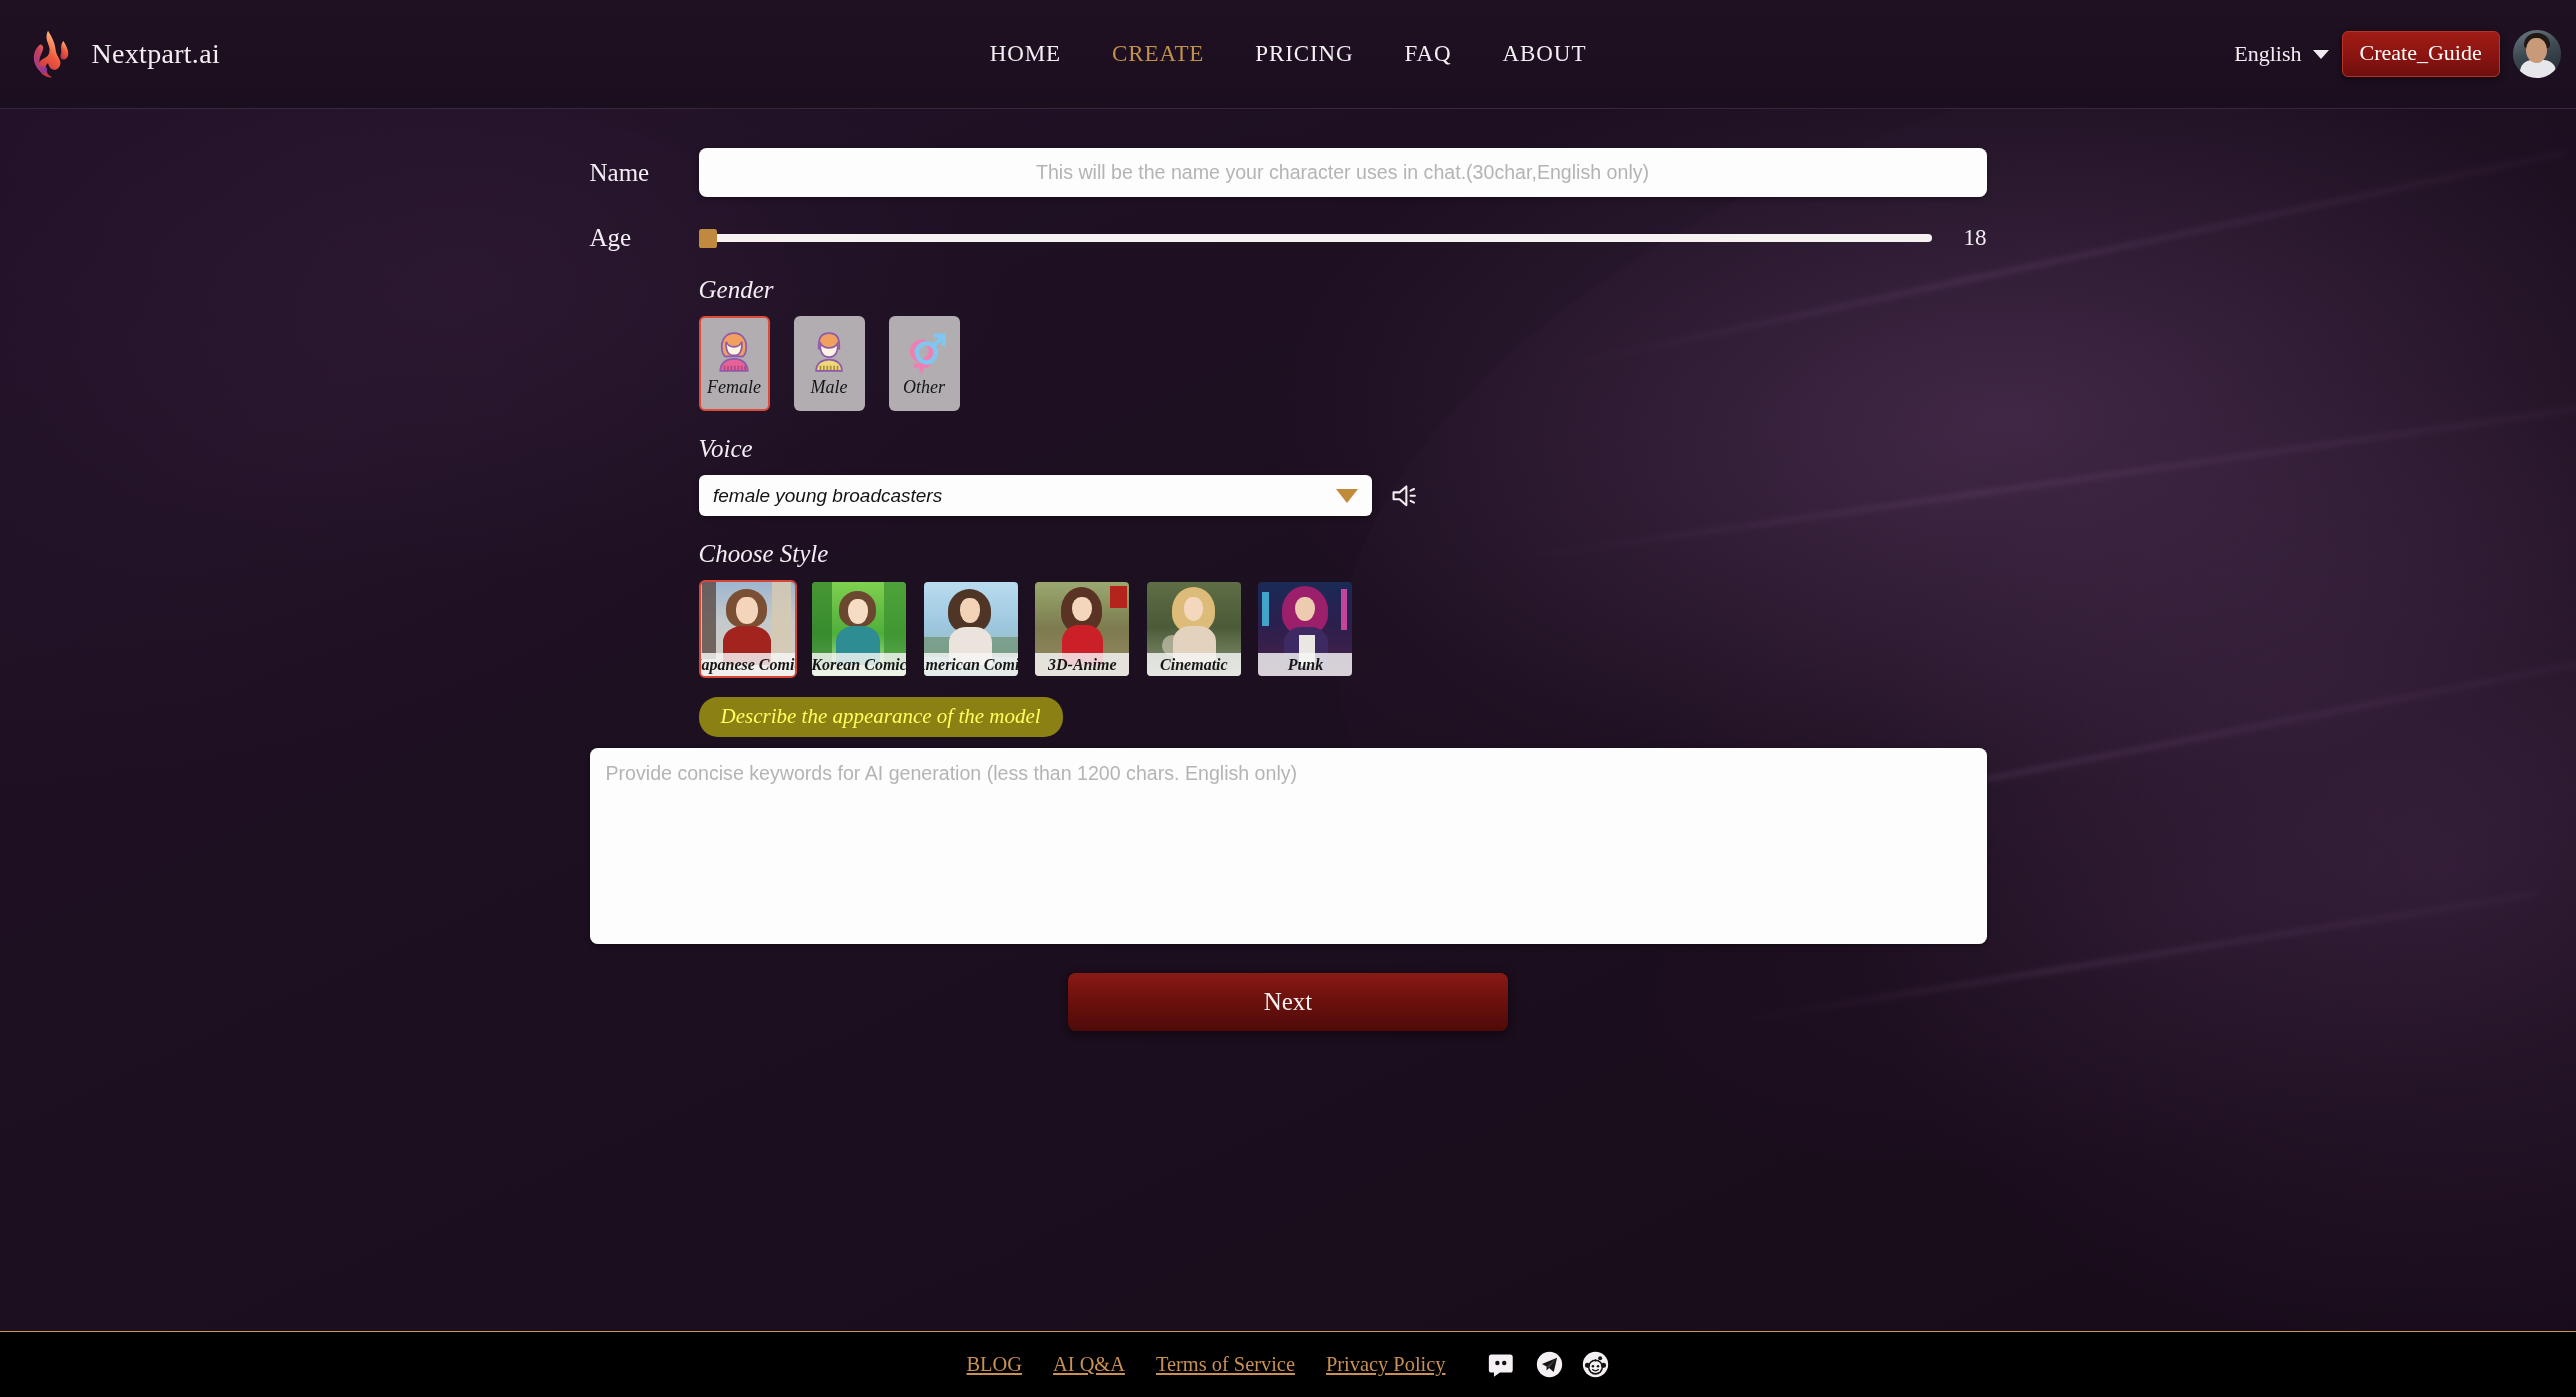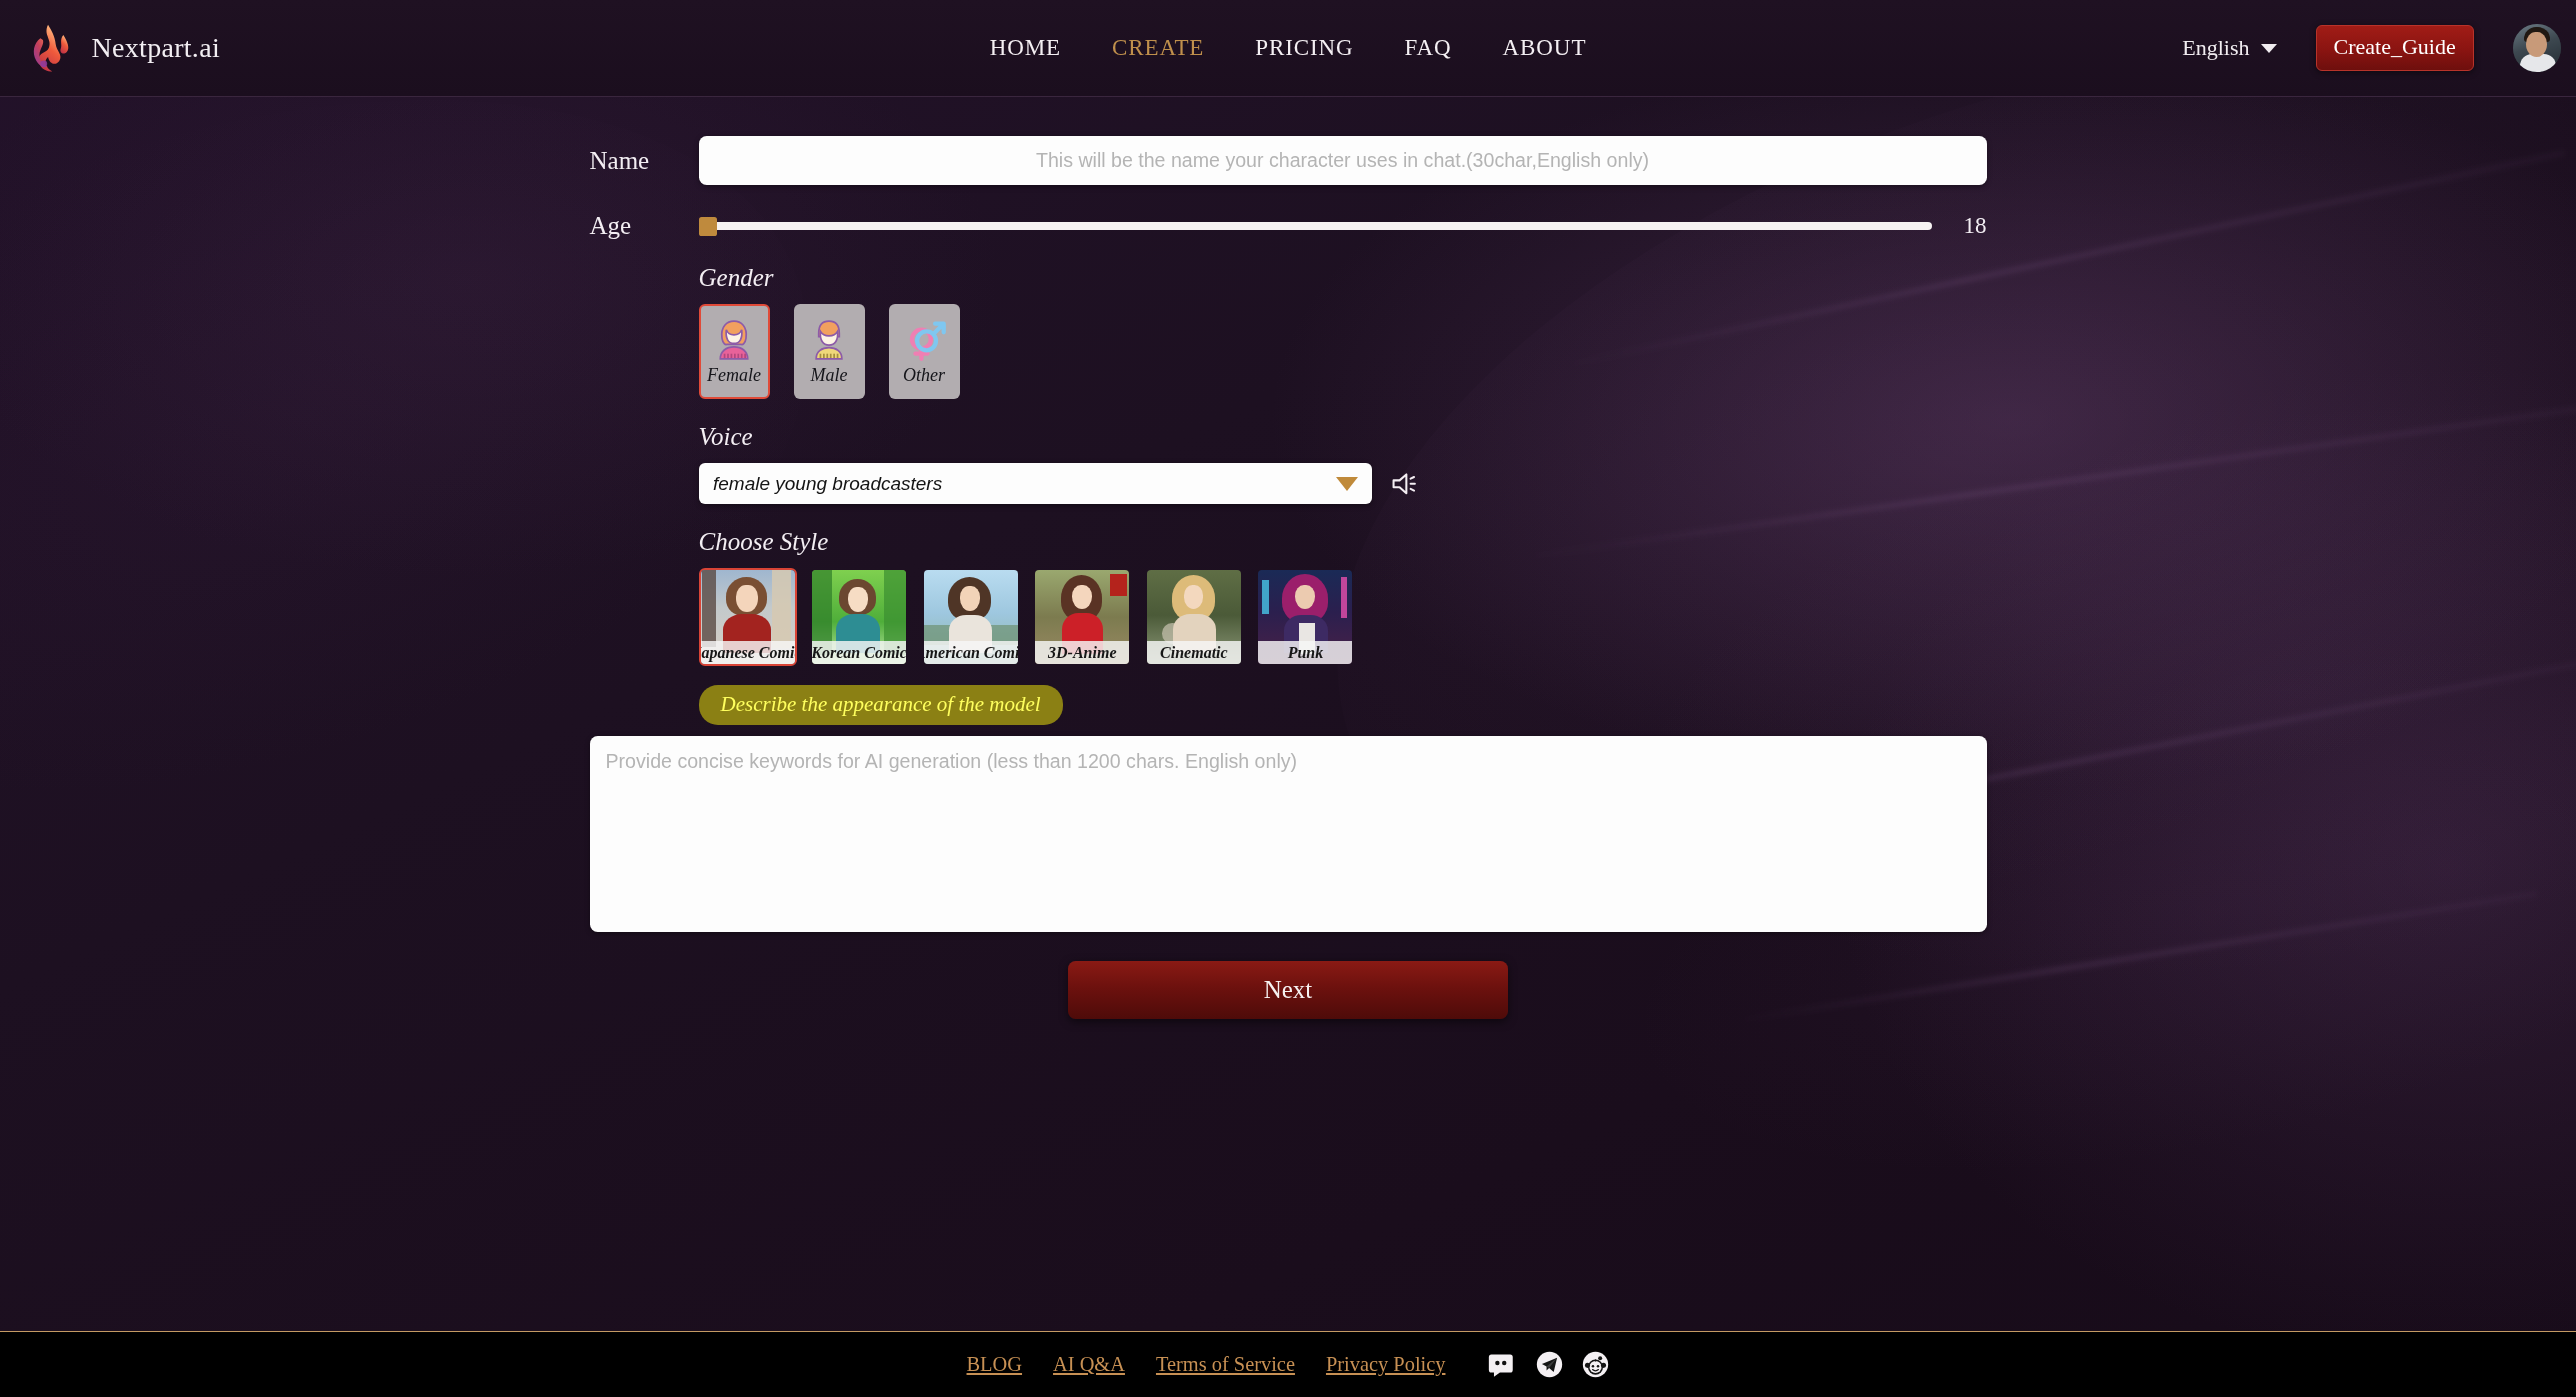--- a/index.html
+++ b/index.html
@@ -37,37 +37,37 @@
         border-radius: 50%;
         background: radial-gradient(ellipse at 60% 45%, rgba(70,42,78,0.22) 0%, rgba(70,42,78,0) 60%);
         transform: rotate(-20deg); }
   .wline { position: absolute; pointer-events: none;
         background: linear-gradient(90deg, rgba(150,105,160,0) 0%, rgba(150,105,160,0.16) 40%, rgba(150,105,160,0.05) 100%);
         height: 6px; border-radius: 4.3px; filter: blur(2.6px); }
 
   
   header.topbar {
     position: relative; z-index: 6;
-    height: 97px; width: 100%;
+    height: 109px; width: 100%;
     background: linear-gradient(180deg, #1f1122 0%, #1b0e1e 100%);
     border-bottom: 0.9px solid rgba(110,78,116,0.35);
     display: flex; align-items: center;
   }
   .brand { display: flex; align-items: center; gap: 14.5px; margin-left: 31px; width: 307px; }
   .logo-mark { width: 46px; height: 51px; display: block; }
   .brand-name { color: #f2eef2; font-size: 28px; letter-spacing: 0.3px; }
 
   nav.mainnav { position: absolute; left: 0; right: 0; display: flex; justify-content: center; gap: 51px; }
   nav.mainnav a {
     color: #f4eff3; font-size: 23px; letter-spacing: 0.9px;
     text-decoration: none; cursor: pointer;
   }
   nav.mainnav a.active { color: #c0904c; }
 
-  .header-right { margin-left: auto; margin-right: 15.3px; display: flex; align-items: center; gap: 39px; z-index: 3; }
+  .header-right { margin-left: auto; margin-right: 15.3px; display: flex; align-items: center; gap: 13px; z-index: 3; }
   .lang { display: flex; align-items: center; gap: 11px; color: #f1ecf0; font-size: 22px; cursor: pointer; }
   .caret { width: 0; height: 0; border-left: 8.5px solid transparent; border-right: 8.5px solid transparent;
            border-top: 9.4px solid #f1ecf0; }
   .guide-btn {
     background: linear-gradient(180deg, #a11c16 0%, #8a1411 55%, #6e0f0d 100%);
     color: #fff; font-size: 22px; padding: 8.5px 17px 10.2px; border-radius: 6px;
     border: 0.9px solid #b8332a; cursor: pointer; white-space: nowrap;
     box-shadow: 0 1.7px 6px rgba(0,0,0,.45);
   }
   .avatar {

